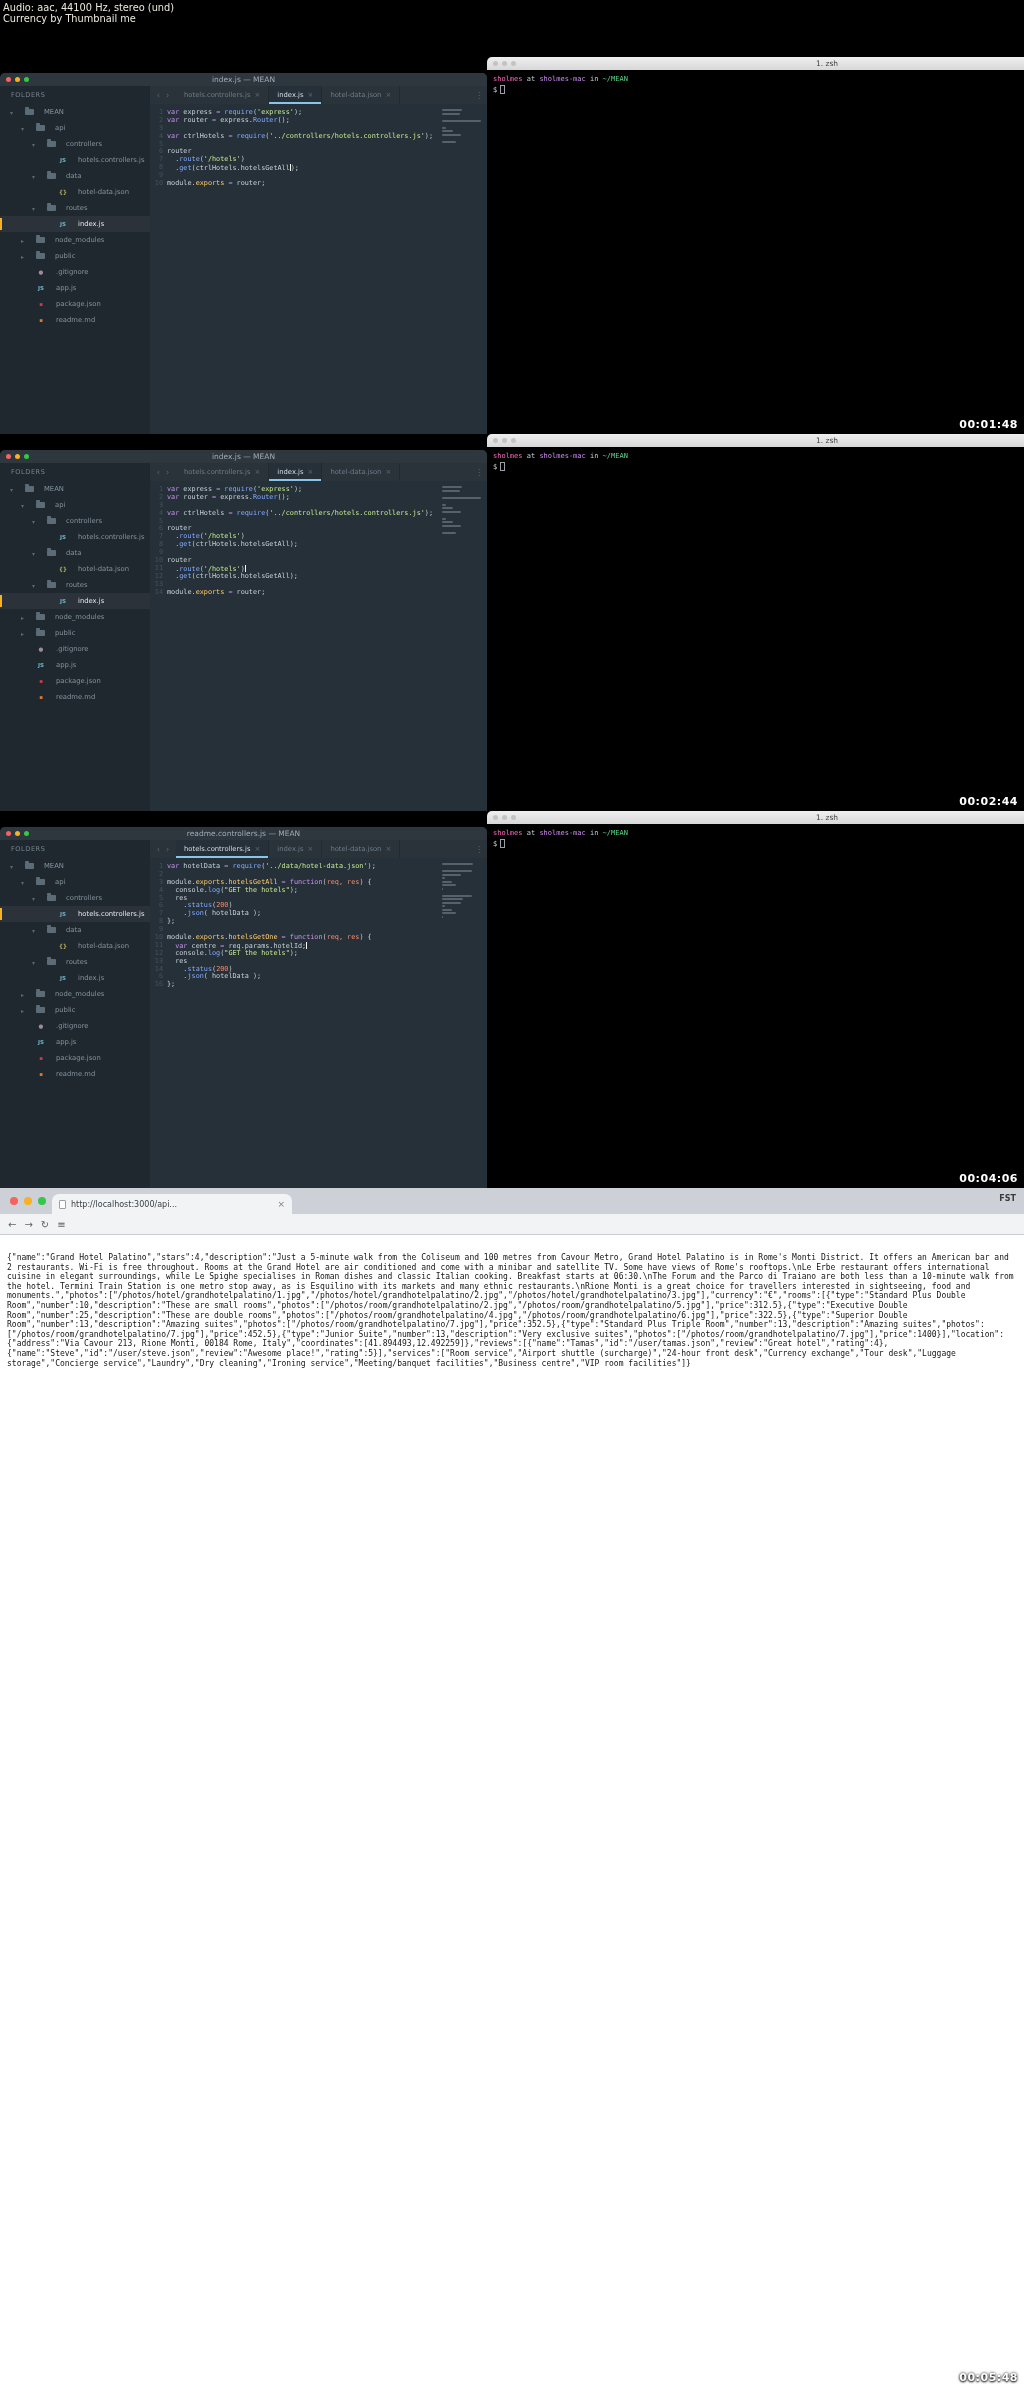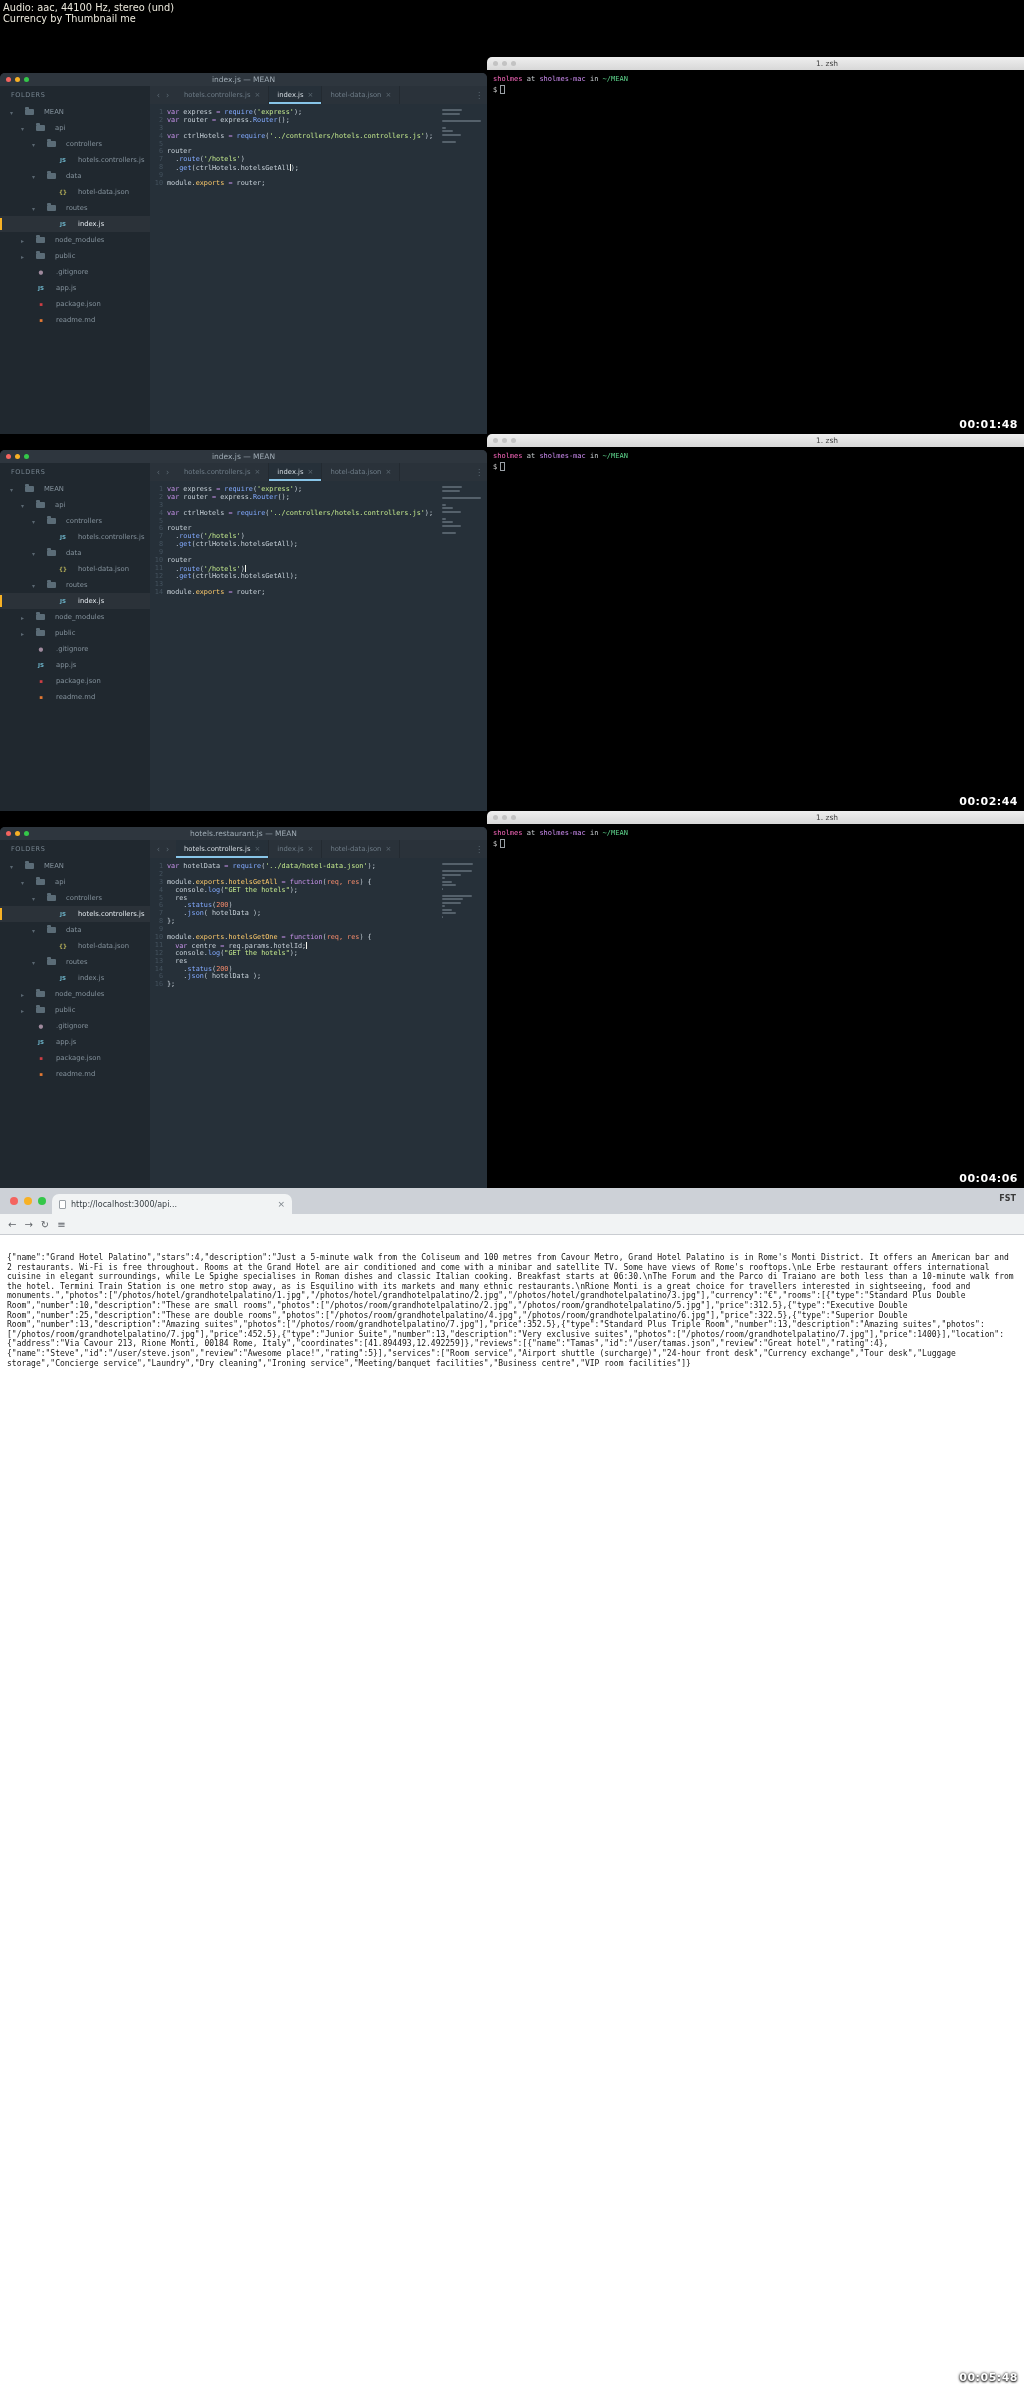--- a/index.html
+++ b/index.html
@@ -462,21 +462,21 @@
   </section>
 
   <section class="row">
     <div class="editor">
       <div class="e-title">
         <span class="dots">
           <span class="dot r"></span>
           <span class="dot y"></span>
           <span class="dot g"></span>
         </span>
-        <span>hotels.restaurant.js — MEAN</span>
+        <span>readme.controllers.js — MEAN</span>
       </div>
       <div class="e-main">
         <div class="sidebar">
           <div class="sb-head">FOLDERS</div>
           <div>
               <div class="tree-row" style="padding-left: 8px;">
                 <span class="chev">▾</span>
                 <span class="fold"></span>
                 <span>MEAN</span>
               </div>

